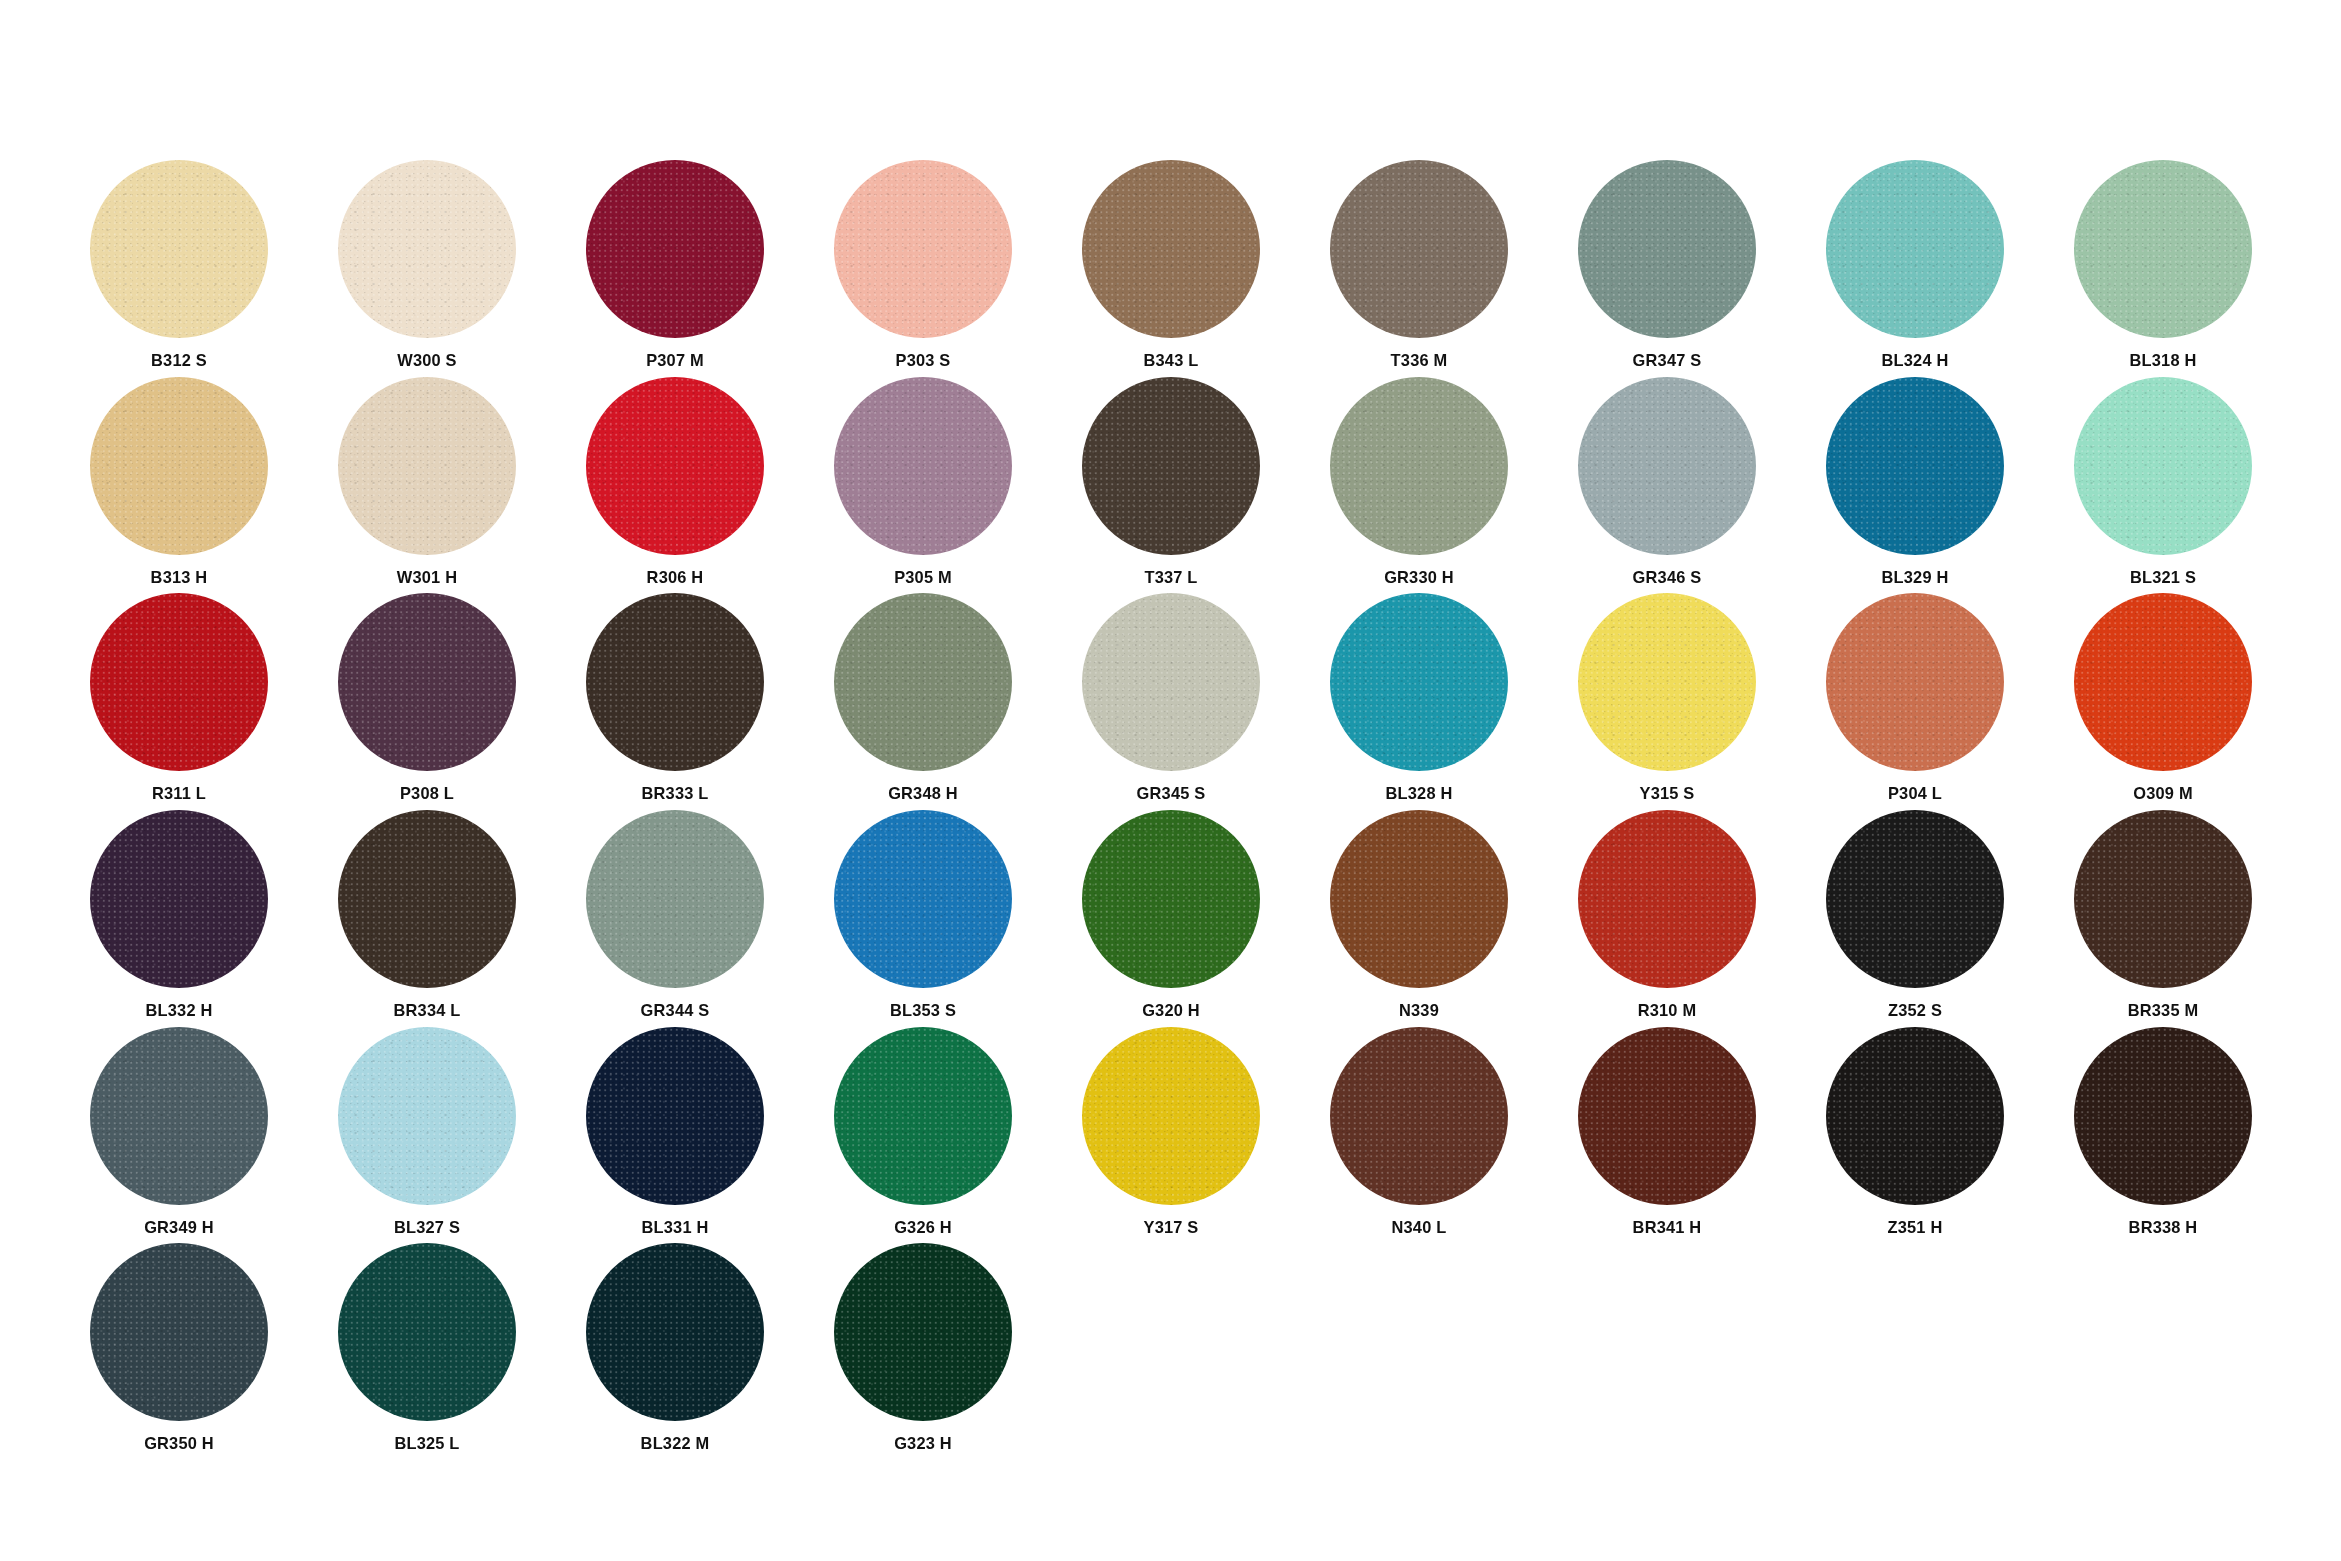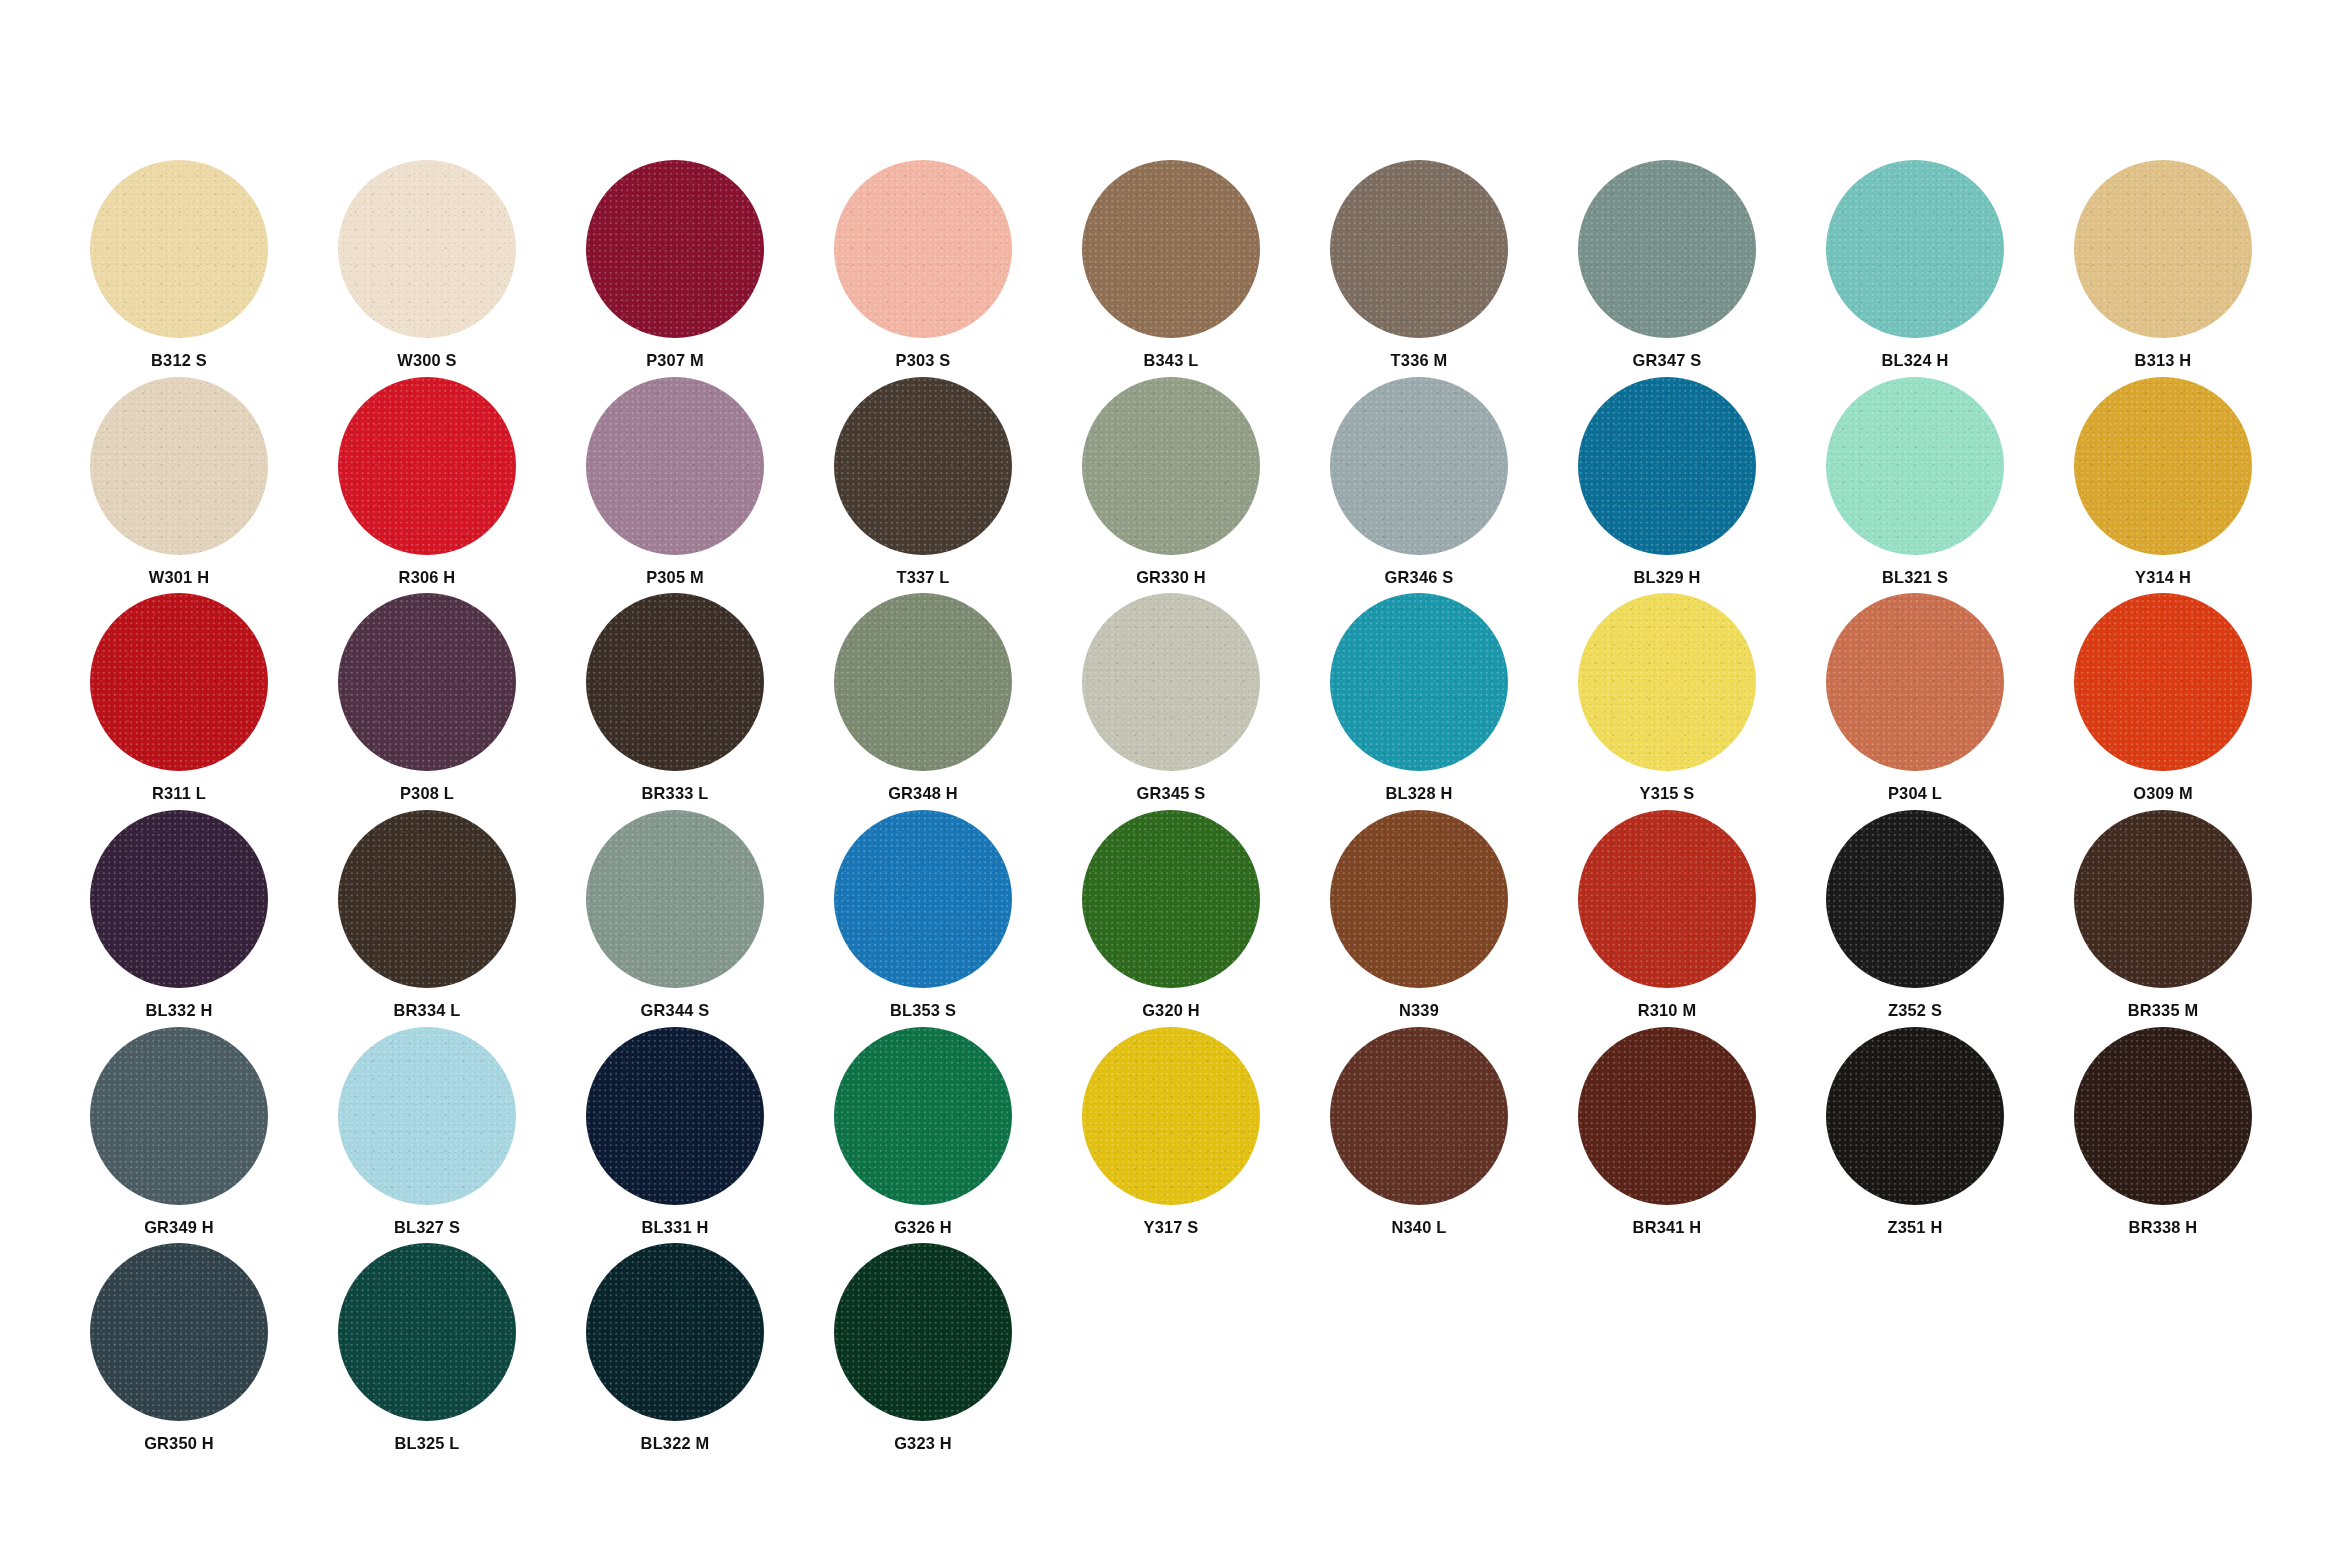--- a/index.html
+++ b/index.html
@@ -151,20 +151,26 @@
         <div class="swatch-label">GR347 S</div>
       </div>
       <div class="swatch-cell">
         <div class="swatch-disc-wrap">
           <div class="swatch-disc" style="background-color: rgb(115, 194, 188);"></div>
         </div>
         <div class="swatch-label">BL324 H</div>
       </div>
       <div class="swatch-cell">
         <div class="swatch-disc-wrap">
+          <div class="swatch-disc" style="background-color: rgb(156, 196, 167);"></div>
+        </div>
+        <div class="swatch-label">BL318 H</div>
+      </div>
+      <div class="swatch-cell">
+        <div class="swatch-disc-wrap">
           <div class="swatch-disc" style="background-color: rgb(224, 193, 135);"></div>
         </div>
         <div class="swatch-label">B313 H</div>
       </div>
       <div class="swatch-cell">
         <div class="swatch-disc-wrap">
           <div class="swatch-disc" style="background-color: rgb(227, 211, 188);"></div>
         </div>
         <div class="swatch-label">W301 H</div>
       </div>
@@ -202,26 +208,20 @@
         <div class="swatch-disc-wrap">
           <div class="swatch-disc" style="background-color: rgb(11, 110, 150);"></div>
         </div>
         <div class="swatch-label">BL329 H</div>
       </div>
       <div class="swatch-cell">
         <div class="swatch-disc-wrap">
           <div class="swatch-disc" style="background-color: rgb(151, 223, 197);"></div>
         </div>
         <div class="swatch-label">BL321 S</div>
-      </div>
-      <div class="swatch-cell">
-        <div class="swatch-disc-wrap">
-          <div class="swatch-disc" style="background-color: rgb(217, 166, 46);"></div>
-        </div>
-        <div class="swatch-label">Y314 H</div>
       </div>
       <div class="swatch-cell">
         <div class="swatch-disc-wrap">
           <div class="swatch-disc" style="background-color: rgb(186, 17, 25);"></div>
         </div>
         <div class="swatch-label">R311 L</div>
       </div>
       <div class="swatch-cell">
         <div class="swatch-disc-wrap">
           <div class="swatch-disc" style="background-color: rgb(80, 50, 70);"></div>

